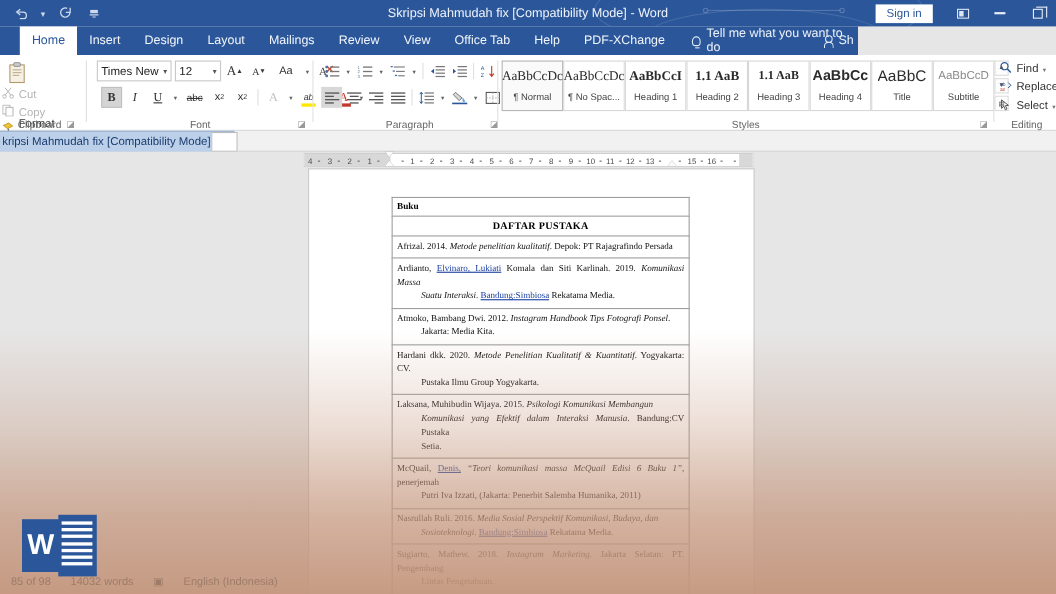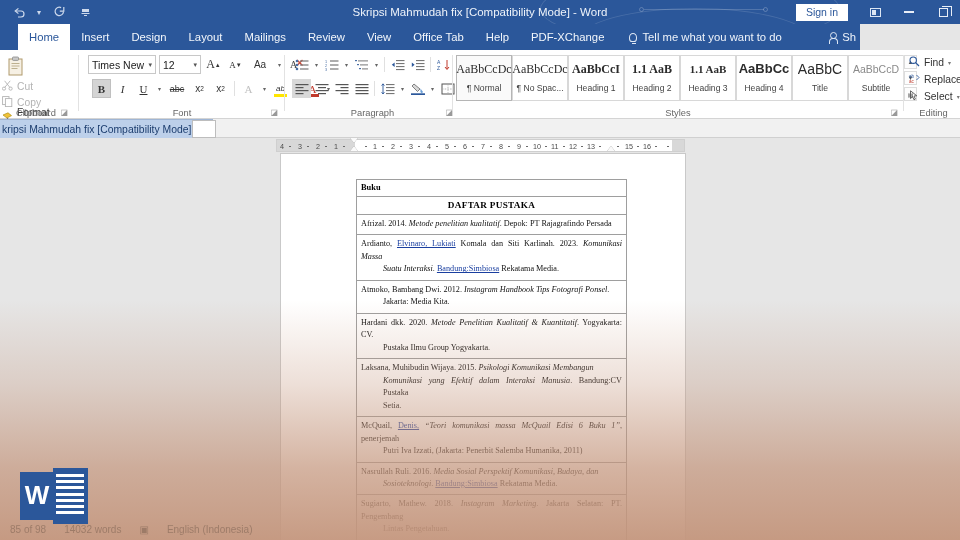--- a/index.html
+++ b/index.html
@@ -42,21 +42,21 @@
     color: #e8eef7; font-size: 11px; }
   .ribbon-toggle-ic { width: 11px; height: 9px; border: 1.2px solid #dce6f3; position: relative; }
   .ribbon-toggle-ic:after { content:''; position:absolute; left:1px; top:1px; width:4px; height:5px; background:#dce6f3; }
   .min-ic { width: 10px; height: 1.3px; background: #e8eef7; }
   .restore-ic { width: 9px; height: 9px; border: 1.2px solid #e8eef7; position: relative; }
   .restore-ic:before { content:''; position:absolute; left:2px; top:-3px; width:9px; height:9px;
     border: 1.2px solid #e8eef7; border-bottom: none; border-left: none; }
 
   
   .tabstrip {
-    position: absolute; left: 0; top: 24px; width: 860px; height: 26px;
+    position: absolute; left: 0; top: 24px; width: 780px; height: 26px;
     background: #2b579a; color: #fff;
   }
   .tabs { display: flex; align-items: stretch; height: 26px; padding-left: 18px; }
   .tab {
     font-size: 11.3px; padding: 0 11px; display: flex; align-items: center;
     color: #f2f6fb; white-space: nowrap;
   }
   .tab.active { background: #fff; color: #2b579a; }
   .tellme { display: flex; align-items: center; gap: 5px; font-size: 11.3px; padding-left: 14px; color: #eef3fa; }
   .bulb {
@@ -665,21 +665,21 @@
           <div class="sect">Buku</div>
         </div>
         <div class="tblrow">
           <div class="doctitle">DAFTAR PUSTAKA</div>
         </div>
 
       <div class="tblrow">
             <div class="ref"><span><span>Afrizal. 2014. </span><i>Metode penelitian kualitatif</i><span>. Depok: PT Rajagrafindo Persada</span></span></div>
           </div>
           <div class="tblrow">
-            <div class="ref"><span><span>Ardianto, </span><span class="ulink">Elvinaro, Lukiati</span><span> Komala dan Siti Karlinah. 2023. </span><i>Komunikasi Massa</i></span><span class="ind"><i>Suatu Interaksi</i><span>. </span><span class="ulink">Bandung:Simbiosa</span><span> Rekatama Media.</span></span></div>
+            <div class="ref"><span><span>Ardianto, </span><span class="ulink">Elvinaro, Lukiati</span><span> Komala dan Siti Karlinah. 2019. </span><i>Komunikasi Massa</i></span><span class="ind"><i>Suatu Interaksi</i><span>. </span><span class="ulink">Bandung:Simbiosa</span><span> Rekatama Media.</span></span></div>
           </div>
           <div class="tblrow">
             <div class="ref"><span><span>Atmoko, Bambang Dwi. 2012. </span><i>Instagram Handbook Tips Fotografi Ponsel</i><span>.</span></span><span class="ind"><span>Jakarta: Media Kita.</span></span></div>
           </div>
           <div class="tblrow">
             <div class="ref"><span><span>Hardani dkk. 2020. </span><i>Metode Penelitian Kualitatif &amp; Kuantitatif</i><span>. Yogyakarta: CV.</span></span><span class="ind"><span>Pustaka Ilmu Group Yogyakarta.</span></span></div>
           </div>
           <div class="tblrow">
             <div class="ref"><span><span>Laksana, Muhibudin Wijaya. 2015. </span><i>Psikologi Komunikasi Membangun</i></span><span class="ind"><i>Komunikasi yang Efektif dalam Interaksi Manusia</i><span>. Bandung:CV Pustaka</span></span><span class="ind"><span>Setia.</span></span></div>
           </div>

